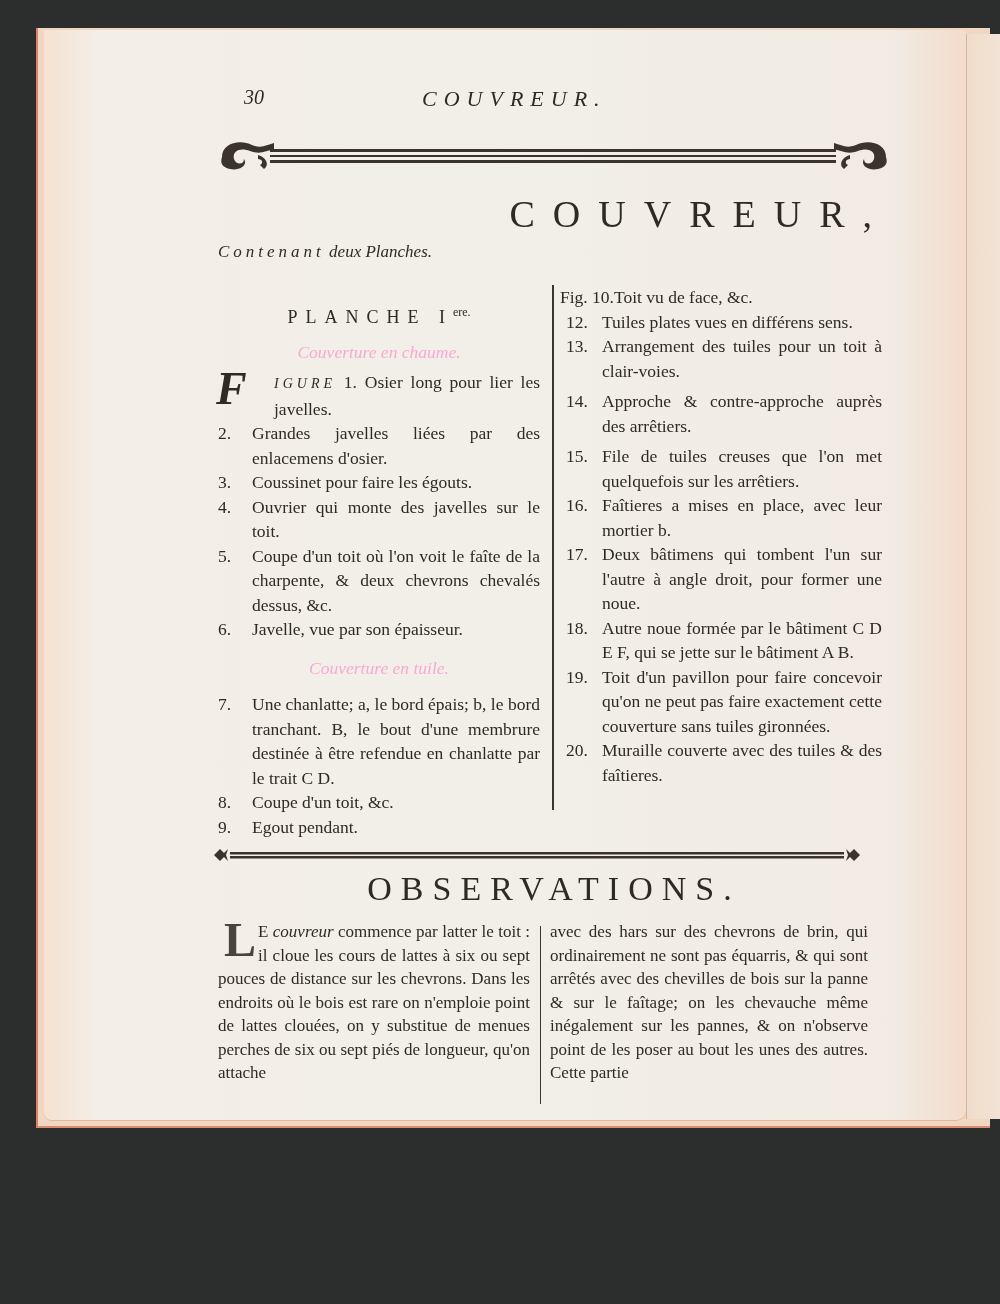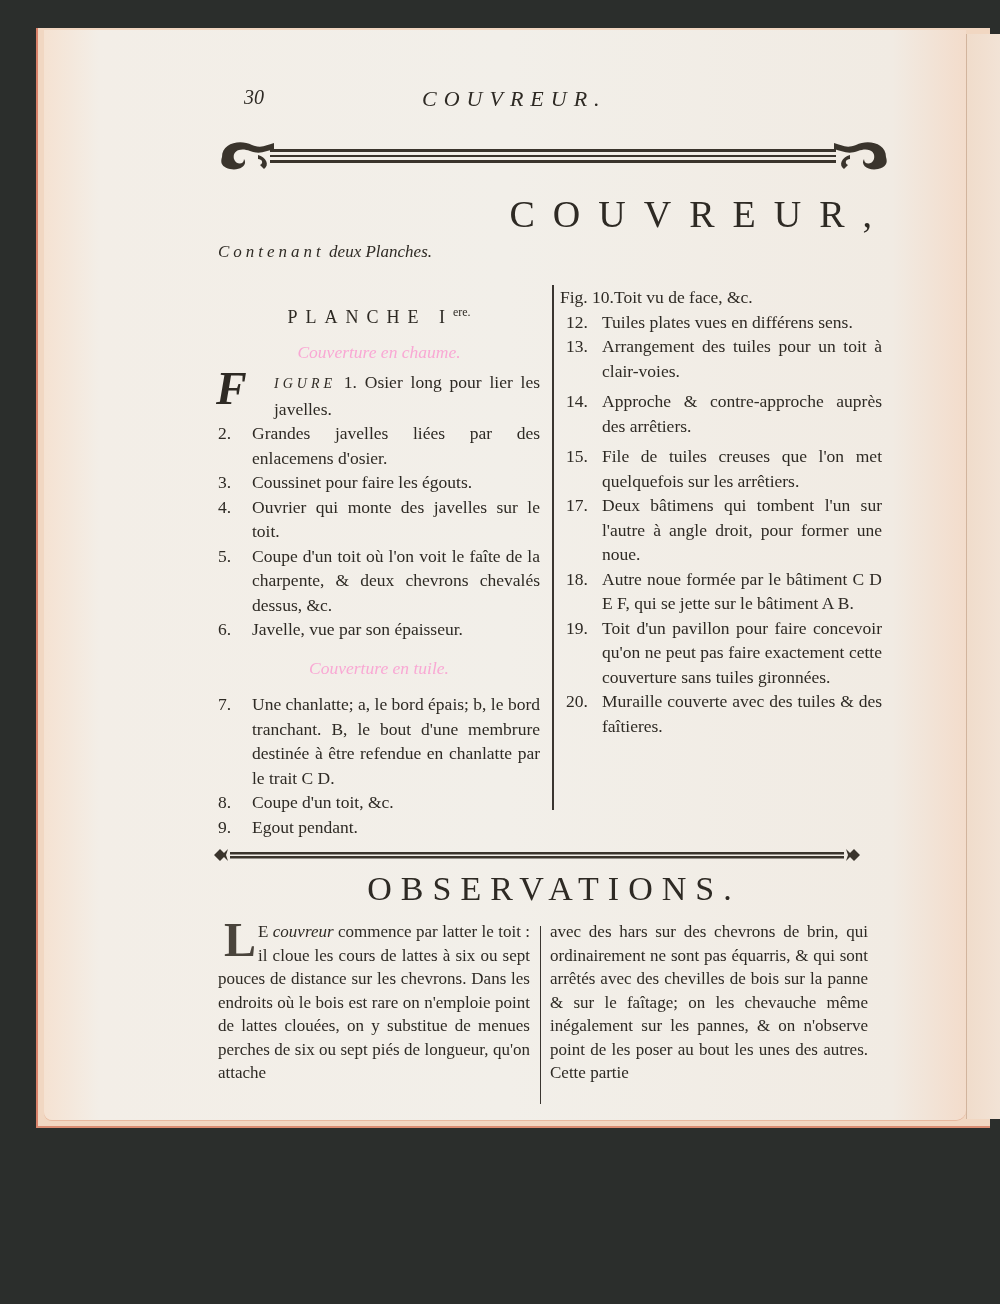--- a/index.html
+++ b/index.html
@@ -130,20 +130,21 @@
   <div class="col-divider"></div>
 
   <div class="col col-right">
     <p class="fig" style="padding-left:54px;"><span class="num" style="font-style:normal;">Fig. 10.</span><span>Toit vu de face, &amp;c.</span></p>
     <p class="fig"><span class="num" style="left:6px;">12.</span><span>Tuiles plates vues en différens sens.</span></p>
     <p class="fig"><span class="num" style="left:6px;">13.</span><span>Arrangement des tuiles pour un toit à clair-voies.</span></p>
     <div class="gap"></div>
     <p class="fig"><span class="num" style="left:6px;">14.</span><span>Approche &amp; contre-approche auprès des arrêtiers.</span></p>
     <div class="gap"></div>
     <p class="fig"><span class="num" style="left:6px;">15.</span><span>File de tuiles creuses que l'on met quelquefois sur les arrêtiers.</span></p>
+    <p class="fig"><span class="num" style="left:6px;">16.</span><span>Faîtieres a mises en place, avec leur mortier b.</span></p>
     <p class="fig"><span class="num" style="left:6px;">17.</span><span>Deux bâtimens qui tombent l'un sur l'autre à angle droit, pour former une noue.</span></p>
     <p class="fig"><span class="num" style="left:6px;">18.</span><span>Autre noue formée par le bâtiment C D E F, qui se jette sur le bâtiment A B.</span></p>
     <p class="fig"><span class="num" style="left:6px;">19.</span><span>Toit d'un pavillon pour faire concevoir qu'on ne peut pas faire exactement cette couverture sans tuiles gironnées.</span></p>
     <p class="fig"><span class="num" style="left:6px;">20.</span><span>Muraille couverte avec des tuiles &amp; des faîtieres.</span></p>
   </div>
 
   <svg class="ornament-mid" viewBox="0 0 650 24">
     <g fill="#3a342c">
       <path d="M2 12 L8 6 L12 10 L16 6 L14 12 L16 18 L12 14 L8 18 Z"></path>
     </g>

